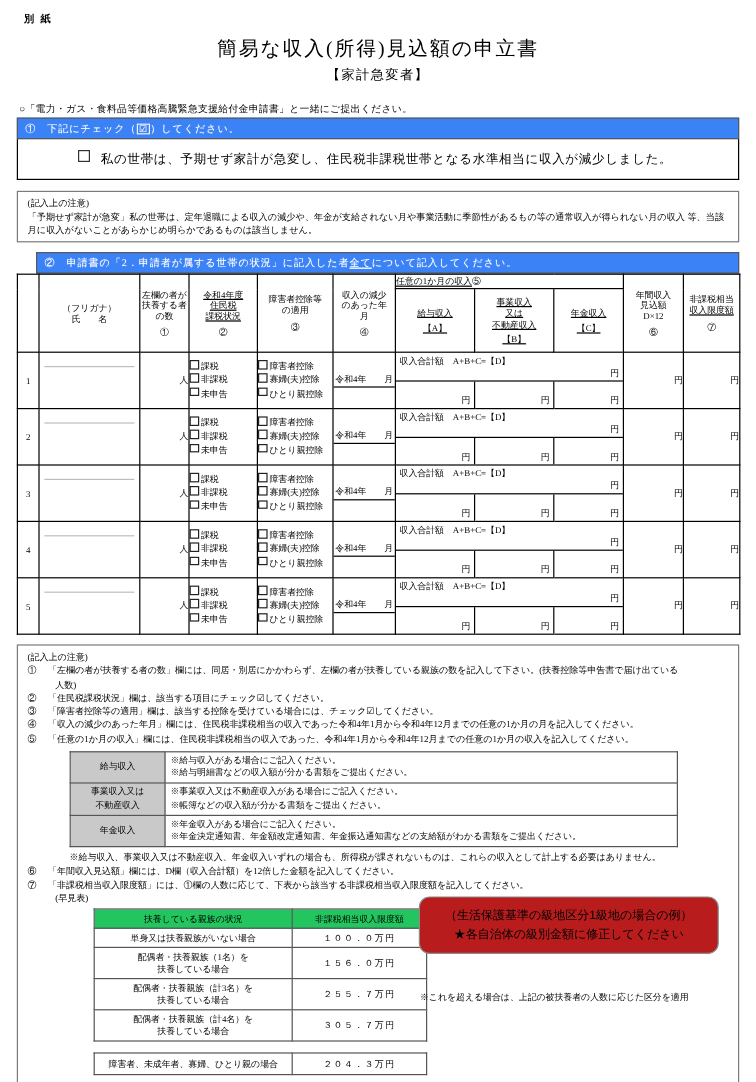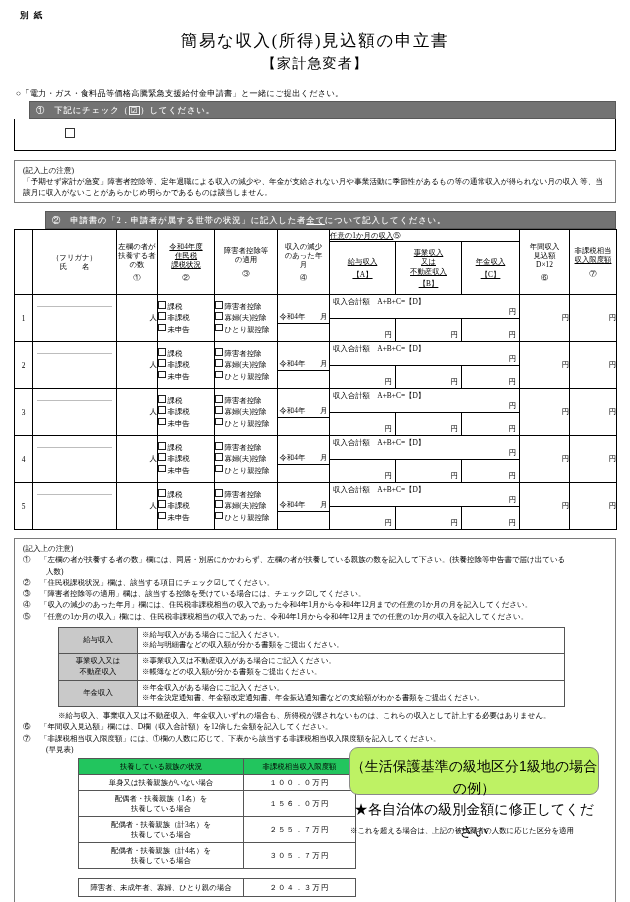--- a/index.html
+++ b/index.html
@@ -35,43 +35,42 @@
   }
   .title-main {
     text-align: center;
     font-size: 16.5px;
     letter-spacing: 1.6px;
     margin-top: 8px;
     font-weight: normal;
   }
   .title-sub {
     text-align: center;
-    font-size: 14px;
+    font-size: 11px;
     letter-spacing: 1.2px;
     margin-top: 3px;
     margin-bottom: 8px;
   }
 
   
   .notice-line {
     font-size: 8.2px;
     letter-spacing: .25px;
     padding: 1px 2px 2px 2px;
     margin-top: 14px;
   }
   .gray-bar {
-    background: #737373;
+    background: #3b82f6;
     border: 1.6px solid #595959;
     color: #ffffff;
     font-size: 8.4px;
     letter-spacing: .8px;
     padding: 2.5px 6px;
     box-sizing: border-box;
     text-shadow: 0 0 1px rgba(255,255,255,.4);
-    margin-left: 15px;
   }
   .gray-bar .ul { text-decoration: underline; }
   .gray-bar .boxchk {
     display: inline-block;
     border: 1px solid #f0f0f0;
     padding: 0 1px;
     line-height: 1;
     font-size: 7.5px;
   }
 
@@ -332,53 +331,53 @@
     font-size: 7.4px;
   }
 
   
   .callout {
     position: absolute;
     left: 349px;
     top: 747px;
     width: 250px;
     height: 48px;
-    background: #bef264;
+    background: #b91c1c;
     border: 1px solid #8a8a8a;
     border-radius: 9px;
     box-sizing: border-box;
     text-align: center;
-    font-size: 14px;
+    font-size: 10px;
     line-height: 1.55;
     padding-top: 8px;
     font-family: "Liberation Sans", sans-serif;
   }
 </style>
 </head>
 <body>
 
 <div class="page">
 
   <div class="betsushi">別 紙</div>
   <div class="title-main">簡易な収入(所得)見込額の申立書</div>
   <div class="title-sub">【家計急変者】</div>
 
   <div class="notice-line">○「電力・ガス・食料品等価格高騰緊急支援給付金申請書」と一緒にご提出ください。</div>
 
   <div class="gray-bar"><span>①　下記にチェック（</span><span class="boxchk">☑</span><span>）してください。</span></div>
 
   <div class="decl-box">
     <div class="decl-inner">
-      <span class="cb"></span>
+      <span class="cb"></span><span>私の世帯は、予期せず家計が急変し、住民税非課税世帯となる水準相当に収入が減少しました。</span>
     </div>
   </div>
 
   <div class="caution-box">
     <span class="ttl">(記入上の注意)</span>
-    <span>「予期せず家計が急変」障害者控除等、定年退職による収入の減少や、年金が支給されない月や事業活動に季節性があるもの等の通常収入が得られない月の収入</span>
+    <span>「予期せず家計が急変」私の世帯は、定年退職による収入の減少や、年金が支給されない月や事業活動に季節性があるもの等の通常収入が得られない月の収入</span>
     <span>等、当該月に収入がないことがあらかじめ明らかであるものは該当しません。</span>
   </div>
 
   <div class="bar2-wrap">
     <div class="gray-bar"><span>②　申請書の「2．申請者が属する世帯の状況」に記入した者</span><span class="ul">全て</span><span>について記入してください。</span></div>
   </div>
 
   <table class="main">
     <colgroup>
       <col class="c-no">

